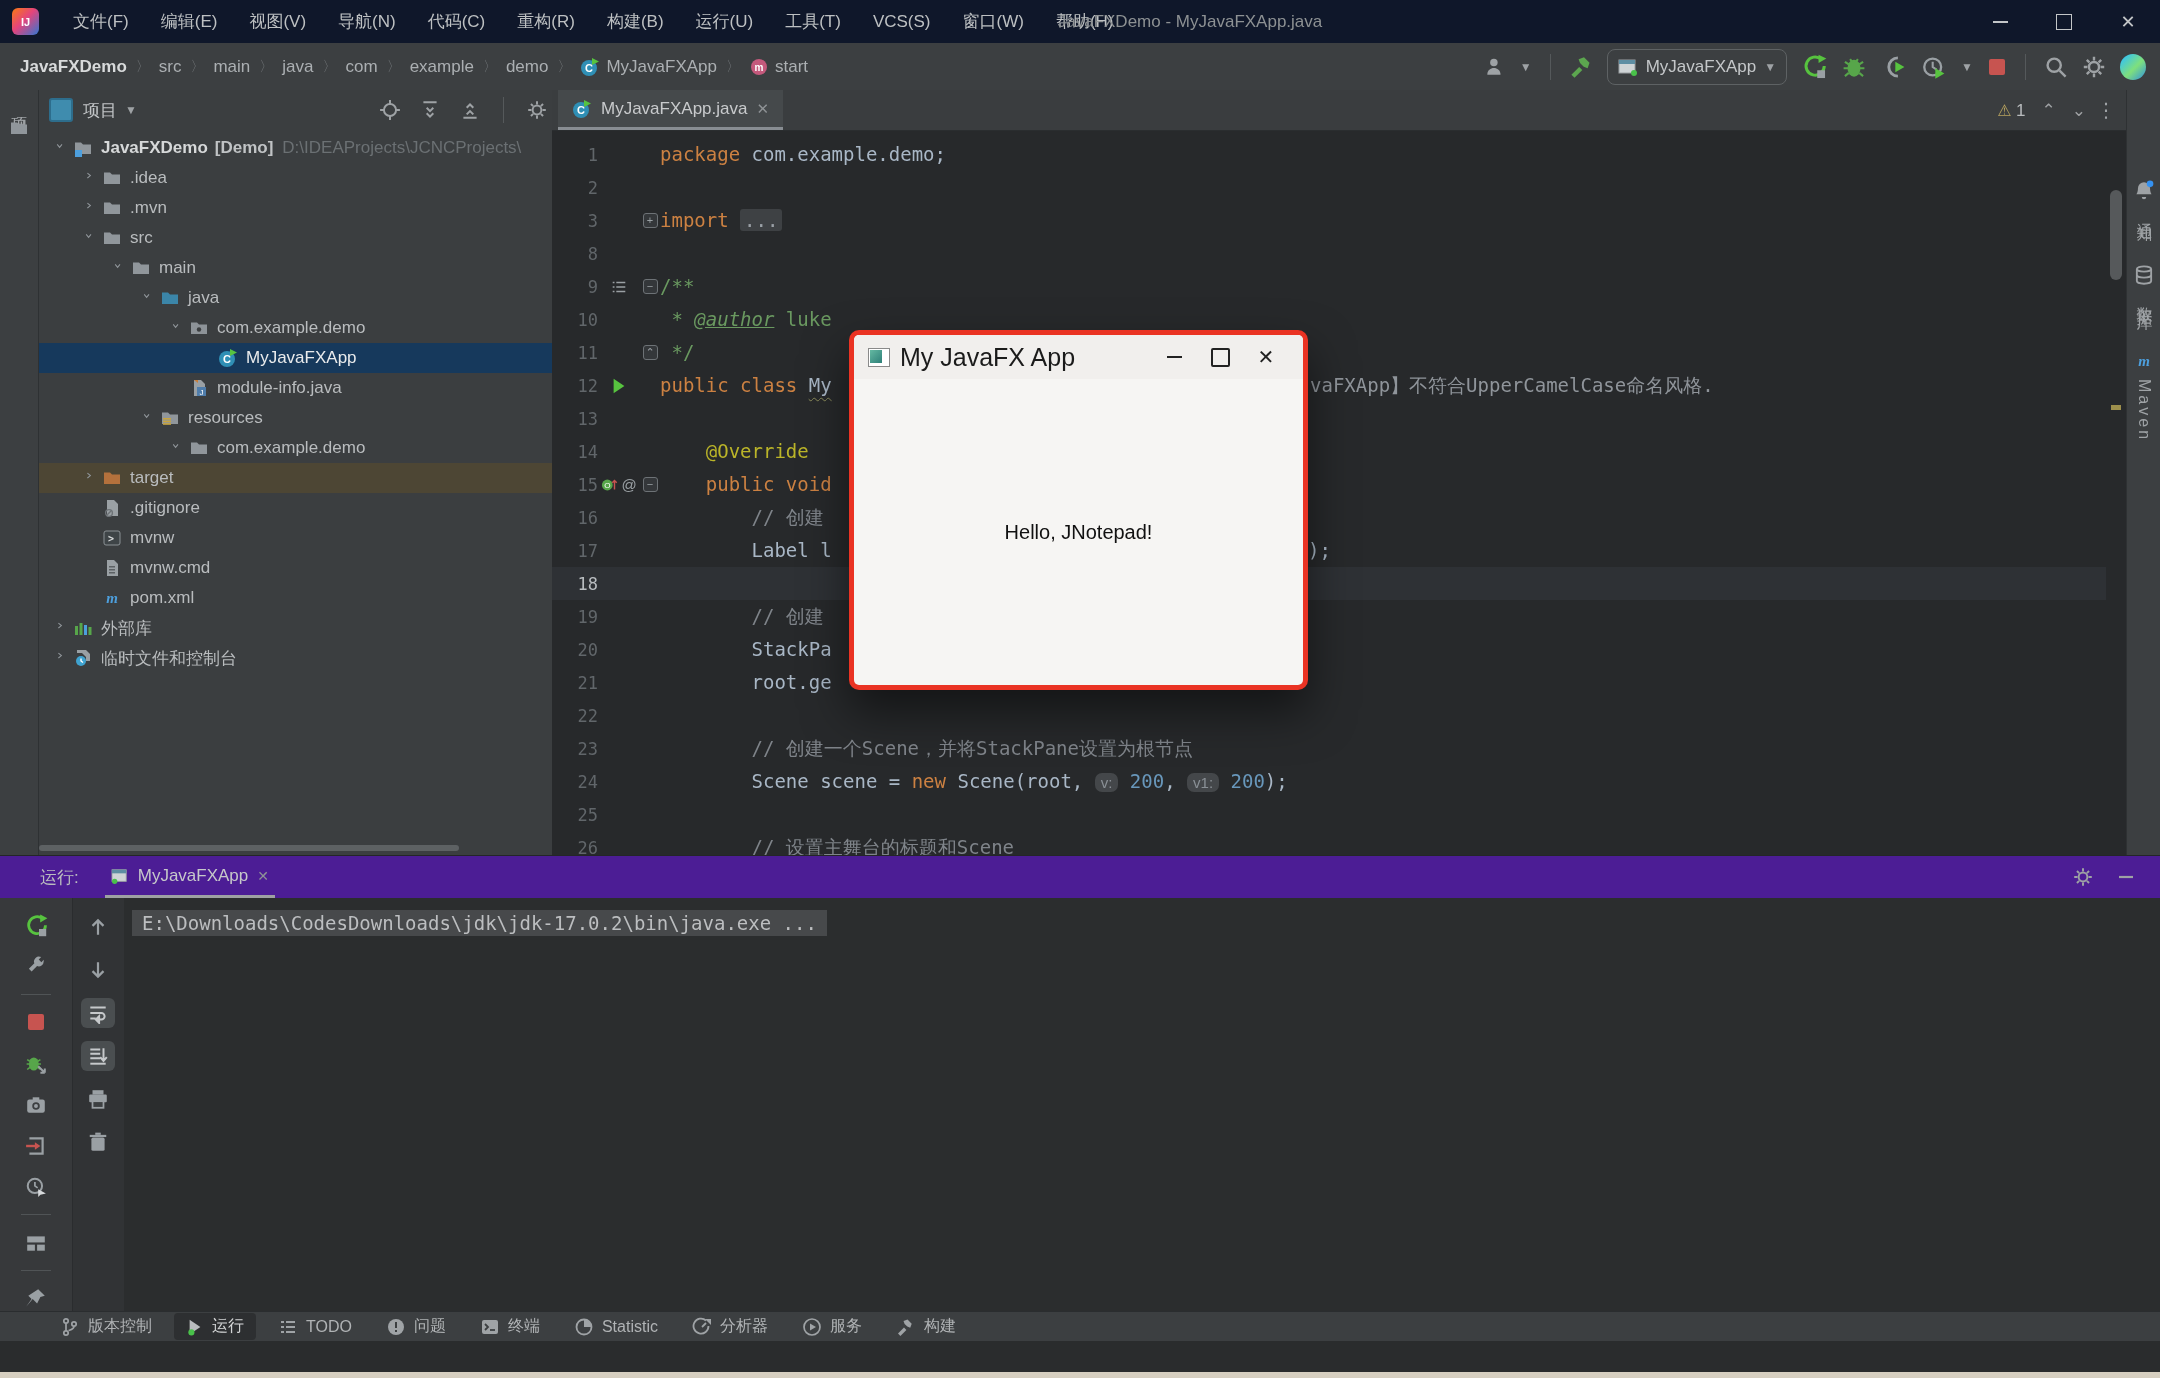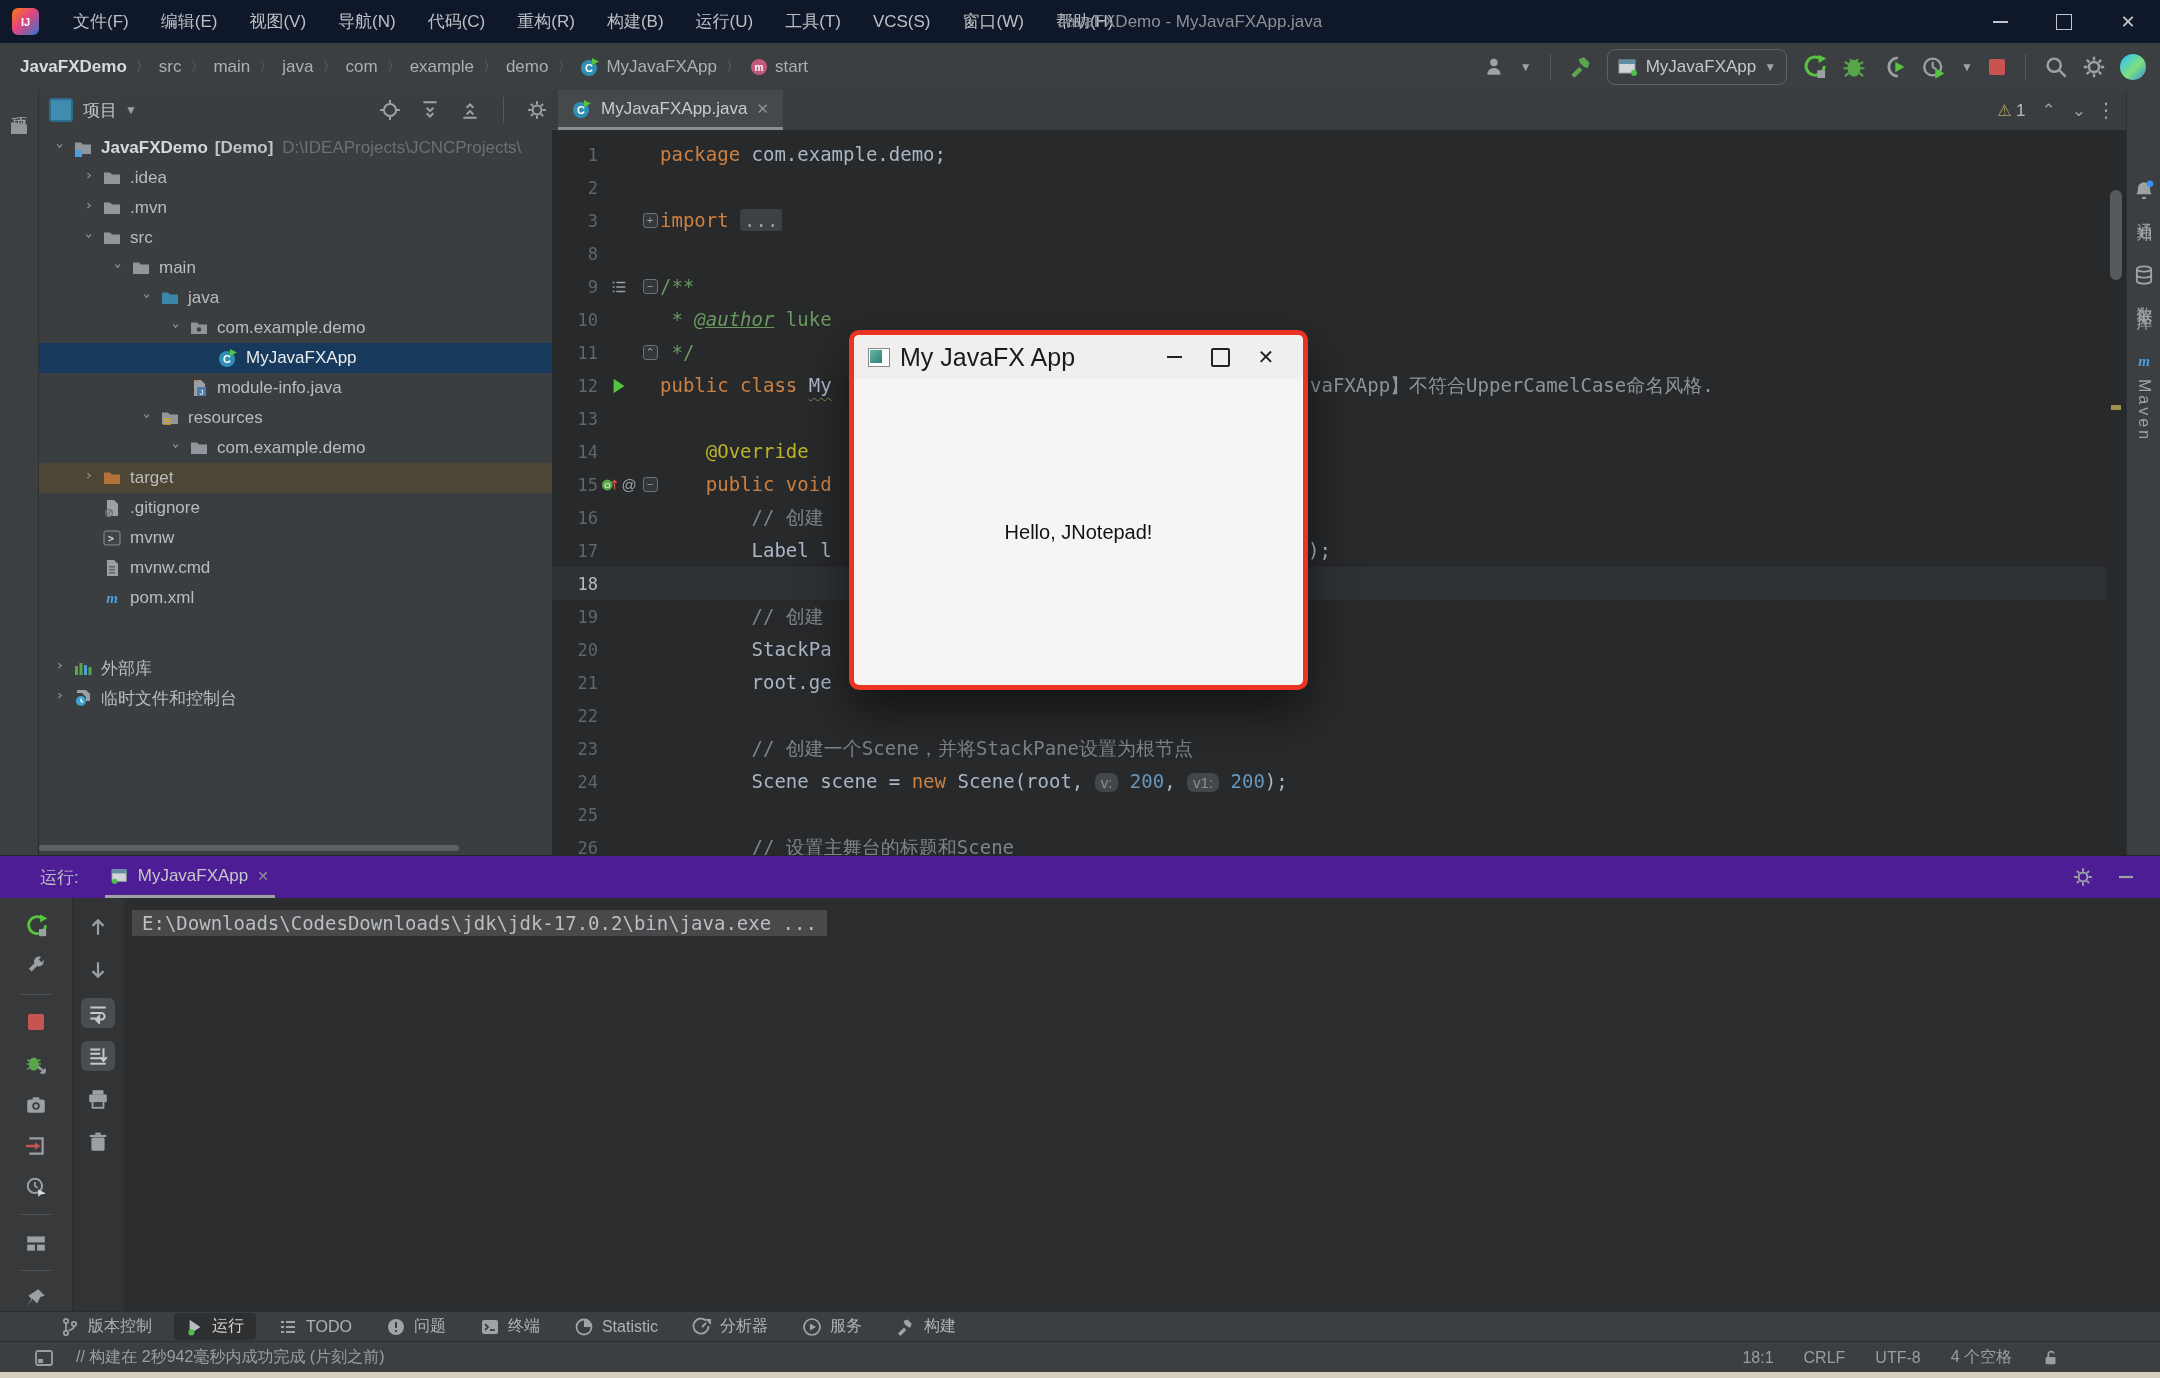--- a/index.html
+++ b/index.html
@@ -611,21 +611,21 @@
         </div>
         <div class="trow" style="padding-left: 41px;">
           <span class="tchev"></span>
           <span class="ico">
             <svg width="20" height="20" viewBox="0 0 20 20">
               <text x="10" y="15" text-anchor="middle" font-size="15" font-weight="bold" font-style="italic" fill="#4d9fdd" font-family="Liberation Serif">m</text>
             </svg>
           </span>
           <span class="tlabel">pom.xml</span>
         </div>
-        <div class="trow" style="padding-left: 12px; margin-top: 40px;">
+        <div class="trow" style="padding-left: 12px;">
           <span class="tchev">
             <svg width="12" height="12" viewBox="0 0 20 20">
               <polyline points="4,2 9,6 4,10" stroke="#91979b" stroke-width="1.7" fill="none"></polyline>
             </svg>
           </span>
           <span class="ico">
             <svg width="20" height="20" viewBox="0 0 20 20">
               <rect x="2" y="8" width="3" height="9" fill="#57a64a"></rect>
               <rect x="6.5" y="5" width="3" height="12" fill="#57a64a"></rect>
               <rect x="11" y="7" width="3" height="10" fill="#4d9fdd"></rect>
@@ -1086,35 +1086,14 @@
         <span class="ico">
           <svg width="20" height="20" viewBox="0 0 20 20">
             <path d="M2 16.5l6-6 2.4 2.4-6 6z" fill="#9fa3a6"></path>
             <path d="M7.5 4l4-1.5 4.2 4.2-1.5 4-2.9-1.1-2.7-2.7z" fill="#9fa3a6"></path>
           </svg>
         </span>
         <span>构建</span>
       </div>
     </nav>
 
-  <footer id="statusbar" class="abs">
-    <span class="ico" style="position:absolute;left:34px;">
-      <svg width="20" height="18" viewBox="0 0 20 18">
-          <rect x="2" y="2" width="16" height="14" rx="2" stroke="#9b9ea0" stroke-width="1.8" fill="none"></rect>
-          <rect x="4" y="10" width="5" height="4" fill="#9b9ea0"></rect>
-        </svg>
-    </span>
-    <span id="status-msg">// 构建在 2秒942毫秒内成功完成 (片刻之前)</span>
-    <span id="status-right">
-      <span>18:1</span>
-      <span>CRLF</span>
-      <span>UTF-8</span>
-      <span>4 个空格</span>
-      <span class="ico">
-        <svg width="18" height="18" viewBox="0 0 20 20">
-            <rect x="4" y="9" width="11" height="8" rx="1.5" fill="#9b9ea0"></rect>
-            <path d="M7 9V6a3.2 3.2 0 0 1 6.2-1" stroke="#9b9ea0" stroke-width="2" fill="none"></path>
-          </svg>
-      </span>
-    </span>
-  </footer>
   <div id="beige" class="abs"></div>
 </div>
 
 </body></html>

